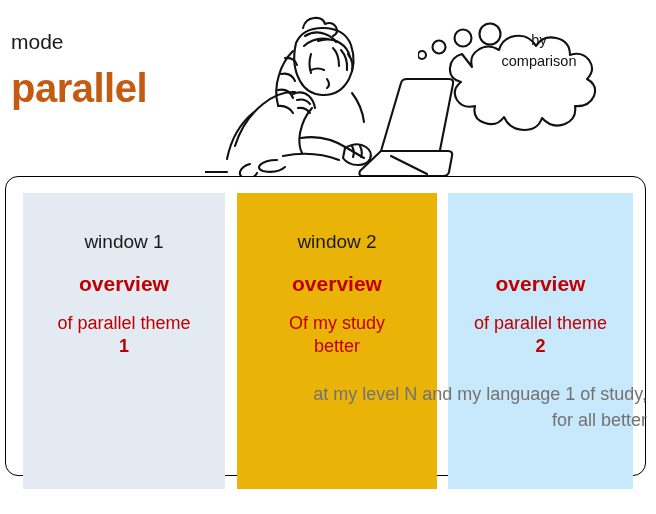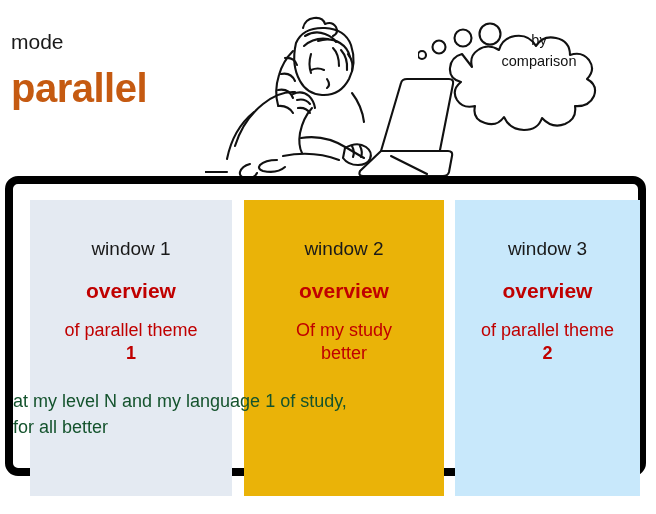--- a/index.html
+++ b/index.html
@@ -72,21 +72,21 @@
   }
 
   
   #mode-box {
     position: absolute;
     left: 5px;
     top: 176px;
     width: 641px;
     height: 300px;
     box-sizing: border-box;
-    border: 8px solid #000000;
+    border: 1px solid #000000;
     border-radius: 13px;
     background: #ffffff;
   }
 
   #windows-row {
     position: absolute;
     left: 0; top: 0;
     width: 100%;
     height: 100%;
   }
@@ -139,23 +139,23 @@
   .win-sub .emph {
     font-weight: bold;
     display: block;
   }
 
   #footer-note {
     position: absolute;
     left: 0;
     top: 204px;
     width: 641px;
-    text-align: left;
+    text-align: right;
     font-size: 18px;
-    color: #14532d;
+    color: #737373;
     line-height: 1.45;
     pointer-events: none;
   }
 </style>
 </head>
 <body>
 
 <div id="header">
 
   <div id="mode-label">mode</div>
@@ -254,21 +254,20 @@
     <div class="window-panel p1">
       <div class="win-title">window 2</div>
       <div class="win-overview">overview</div>
       <div class="win-sub">
         <span>Of my study</span>
         <span class="emph" style="font-weight:normal">better</span>
       </div>
     </div>
 
     <div class="window-panel p2">
-      <div class="win-title">window 3</div>
       <div class="win-overview">overview</div>
       <div class="win-sub">
         <span>of parallel theme</span>
         <span class="emph">2</span>
       </div>
     </div>
 
   </div>
 
   <div id="footer-note">

